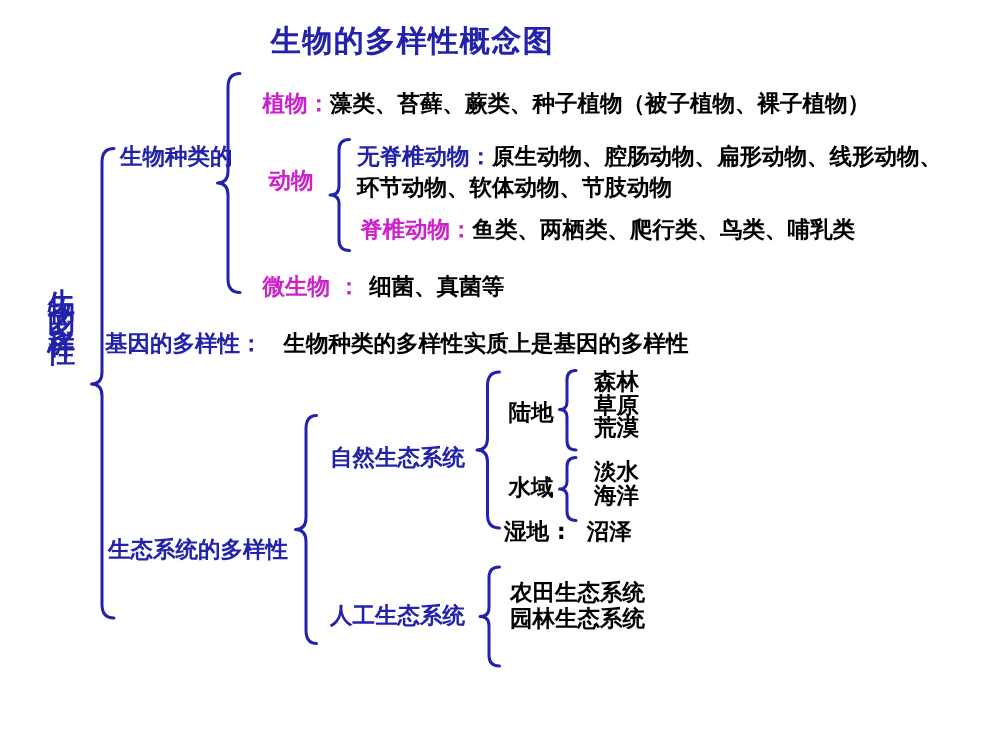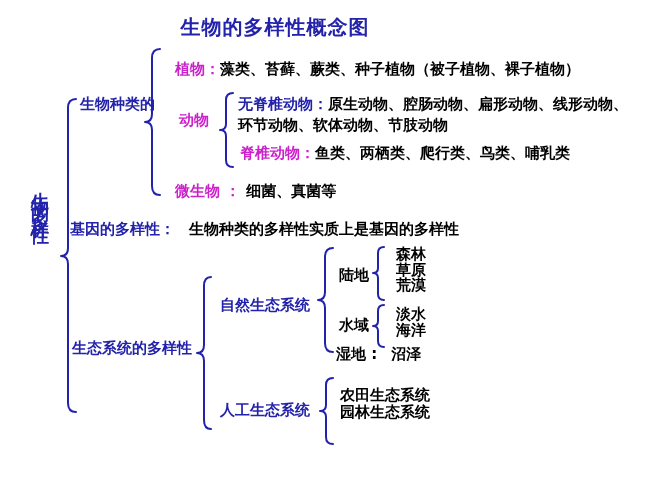--- a/index.html
+++ b/index.html
@@ -79,21 +79,21 @@
 </div>
 
 <div class="abs" style="left:175px;top:183px;">
   <span class="magenta">微生物 ：</span><span class="black gap-xs">细菌、真菌等</span>
 </div>
 
 <div class="abs" style="left:70px;top:221px;">
   <span class="blue">基因的多样性：</span><span class="black gap-sm">生物种类的多样性实质上是基因的多样性</span>
 </div>
 
-<div class="abs blue" style="left:72px;top:340px;">生态系统的多样性</div>
+<div class="abs blue" style="left:72px;top:359px;font-family:Liberation Mono, monospace;">生态系统的多样性</div>
 
 <div class="abs blue" style="left:220px;top:297px;">自然生态系统</div>
 
 <div class="abs black" style="left:339px;top:267px;">陆地</div>
 <div class="abs stack" style="left:396px;top:247px;line-height:15.5px;">
   <div class="black">森林</div>
   <div class="black">草原</div>
   <div class="black">荒漠</div>
 </div>
 

